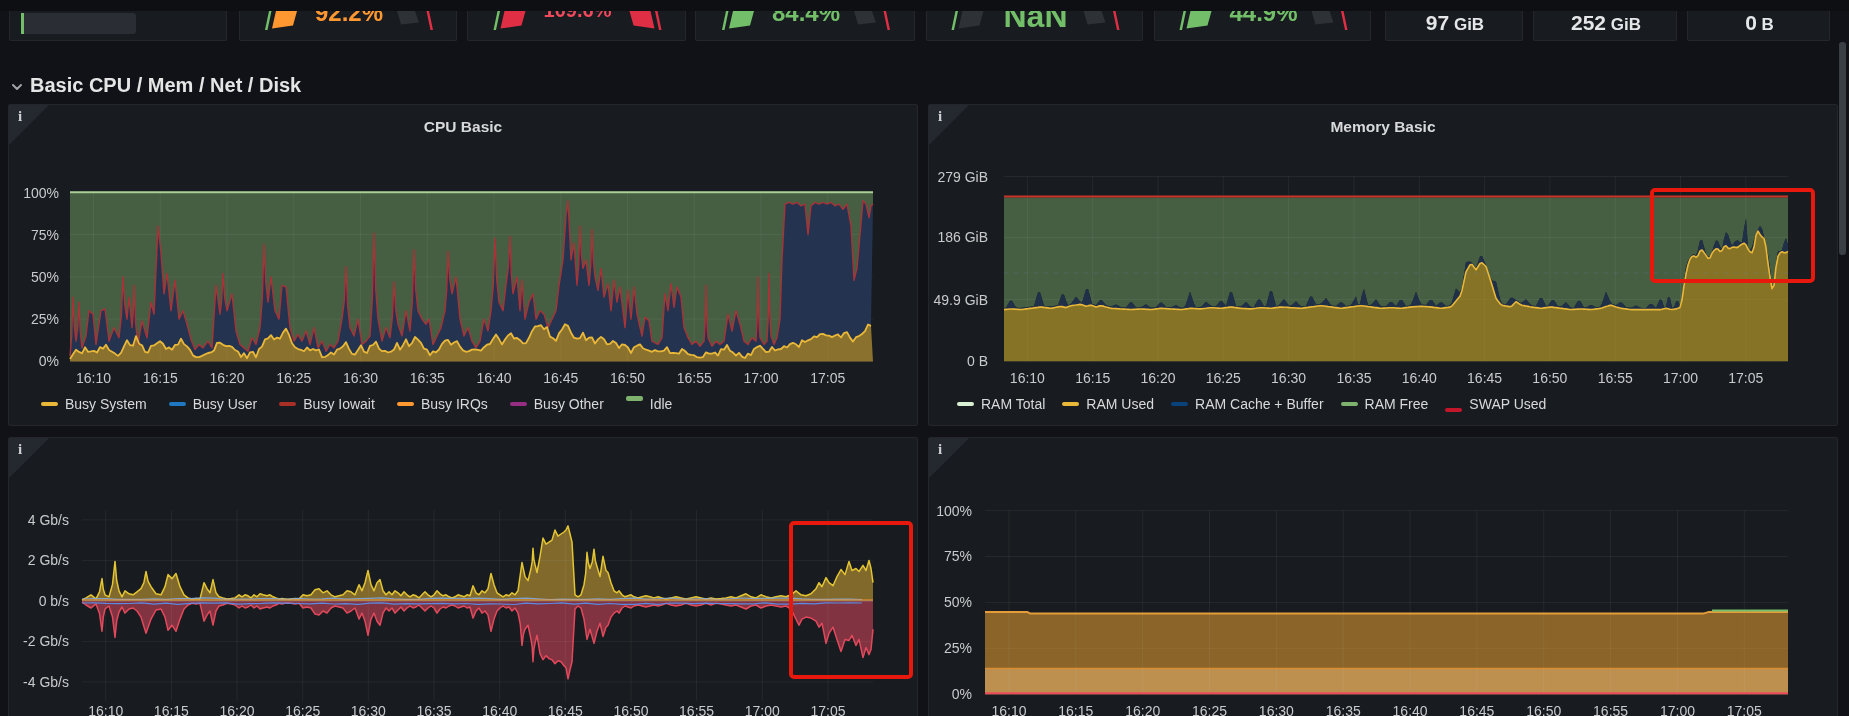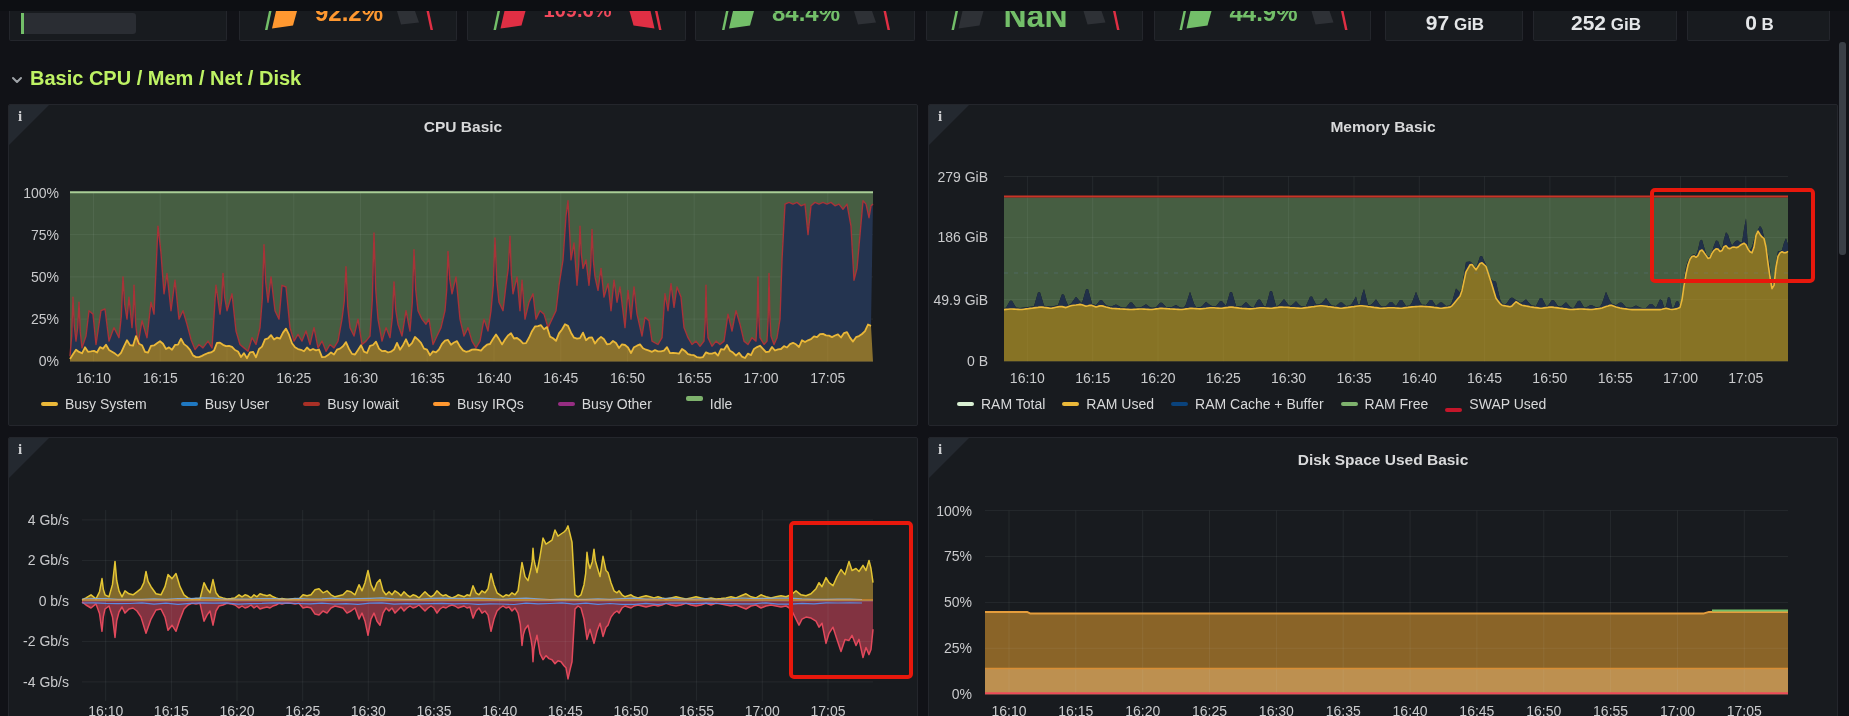--- a/index.html
+++ b/index.html
@@ -69,21 +69,21 @@
     <svg width="144" height="30" style="position:absolute;left:0;top:0">
       <text x="72.0" y="19" text-anchor="middle" font-family="Liberation Sans,sans-serif" font-weight="700" fill="#e4e6e8"><tspan font-size="21">252</tspan><tspan font-size="17"> GiB</tspan></text>
     </svg>
   </div>
 <div class="panel" style="left:1687px;top:11px;width:143px;height:30px;border-top:none;border-radius:0 0 2px 2px">
     <svg width="143" height="30" style="position:absolute;left:0;top:0">
       <text x="71.5" y="19" text-anchor="middle" font-family="Liberation Sans,sans-serif" font-weight="700" fill="#e4e6e8"><tspan font-size="21">0</tspan><tspan font-size="17"> B</tspan></text>
     </svg>
   </div>
 <div style="position:absolute;left:0;top:0;width:1849px;height:11px;background:#0d0f13"></div>
-<div style="position:absolute;left:9px;top:67px;width:600px;height:26px;color:#bef264">
+<div style="position:absolute;left:9px;top:74px;width:600px;height:26px;color:#e5e5e5">
 <svg width="14" height="14" style="position:absolute;left:1px;top:6px">
       <polyline points="3,5 7,9 11,5" fill="none" stroke="#9fa3a8" stroke-width="2" stroke-linecap="round" stroke-linejoin="round"></polyline>
     </svg>
 <span style="position:absolute;left:21px;top:0px;font-size:20px;font-weight:700">Basic CPU / Mem / Net / Disk</span>
   </div>
 <div class="panel" style="left:8px;top:104px;width:910px;height:322px">
     <svg width="910" height="322" style="position:absolute;left:0;top:0">
       <polygon points="61.0,87.3 864.0,87.3 864.0,99.1 864.0,99.1 862.0,100.8 860.0,112.7 857.0,99.1 854.0,95.8 851.0,129.6 848.0,163.4 845.0,175.2 842.0,121.1 838.0,99.1 834.0,104.2 830.0,99.1 826.0,100.8 822.0,97.4 818.0,99.1 814.0,97.4 810.0,99.1 806.0,97.4 802.0,100.8 799.0,129.6 796.0,99.1 792.0,100.8 788.0,97.4 784.0,99.1 780.0,97.4 776.0,99.1 773.0,154.9 771.0,214.1 768.0,232.7 765.0,239.5 762.0,231.0 760.8,209.1 760.0,168.5 759.2,212.4 758.0,236.1 755.0,239.5 751.0,232.7 749.8,211.4 749.0,171.9 748.2,213.6 747.0,236.1 743.0,232.7 739.0,239.5 735.0,236.1 731.0,219.2 727.0,205.7 723.0,226.0 719.0,209.1 715.0,236.1 711.0,239.5 707.0,236.1 703.0,241.2 699.0,232.7 697.8,214.4 697.0,180.3 696.2,216.6 695.0,236.1 691.0,241.2 687.0,236.1 683.0,239.5 679.0,232.7 675.0,222.6 672.0,192.1 668.0,182.0 665.0,202.3 662.0,178.6 659.0,205.7 656.0,188.8 653.0,232.7 649.0,239.5 643.0,236.1 640.0,215.8 636.0,212.4 633.0,231.0 628.0,209.1 625.0,182.0 622.0,214.1 619.0,185.4 616.0,222.6 611.0,182.0 608.0,197.2 605.0,175.2 602.0,205.7 599.0,178.6 595.0,192.1 592.0,163.4 589.0,185.4 586.0,171.9 584.3,155.3 583.0,124.5 581.7,160.8 580.0,180.3 577.0,154.9 574.0,163.4 572.3,148.6 571.0,121.1 569.7,159.6 568.0,180.3 565.0,138.0 562.0,154.9 559.0,95.8 557.0,111.0 554.0,154.9 550.0,180.3 547.0,205.7 543.0,214.1 539.0,222.6 535.0,209.1 531.0,205.7 527.0,214.1 524.0,188.8 520.0,197.2 516.0,214.1 513.0,175.2 511.0,205.7 508.0,171.9 504.0,188.8 502.3,168.6 501.0,131.3 499.3,163.1 497.0,180.3 494.0,205.7 490.0,197.2 487.7,174.7 486.0,133.0 484.3,180.2 482.0,205.7 479.0,226.0 475.0,214.1 471.0,236.1 467.0,242.9 463.0,236.1 459.0,222.6 455.0,231.0 451.0,214.1 447.0,171.9 443.0,188.8 440.7,174.0 439.0,146.5 437.7,185.0 436.0,205.7 432.0,222.6 428.0,231.0 424.0,239.5 420.0,214.1 417.0,219.2 413.0,214.1 409.0,205.7 406.7,184.4 405.0,144.8 403.3,197.6 401.0,226.0 397.0,205.7 393.0,231.0 389.0,219.2 386.7,204.4 385.0,176.9 383.3,213.2 381.0,232.7 377.0,222.6 373.0,236.1 369.0,214.1 366.7,183.9 365.0,127.9 363.3,194.9 361.0,231.0 357.0,236.1 353.0,239.5 349.0,214.1 345.0,231.0 341.0,222.6 338.7,201.3 337.0,161.7 335.3,195.8 333.0,214.1 329.0,236.1 325.0,242.9 321.0,239.5 317.0,246.3 313.0,236.1 309.0,242.9 305.0,222.6 301.0,239.5 297.0,226.0 293.0,236.1 289.0,229.3 285.0,236.1 281.0,222.6 277.0,182.0 273.0,180.3 270.0,214.1 266.0,205.7 262.0,171.9 259.0,197.2 256.7,177.1 255.0,139.7 253.3,193.6 251.0,222.6 247.0,239.5 243.0,232.7 239.0,246.3 235.0,242.9 231.0,239.5 227.0,226.0 223.0,188.8 218.0,205.7 215.7,192.6 214.0,168.5 212.7,194.8 211.0,209.1 207.0,180.3 203.0,242.9 199.0,236.1 194.0,242.9 190.0,239.5 186.0,244.6 182.0,234.4 178.0,219.2 174.0,205.7 170.0,214.1 166.0,175.2 162.0,205.7 158.0,168.5 155.0,188.8 152.0,148.2 149.0,121.1 145.0,209.1 142.0,197.2 138.0,232.7 133.0,215.8 129.0,239.5 126.7,218.8 125.0,180.3 124.2,207.8 123.0,222.6 120.0,192.1 118.0,214.1 115.7,199.3 114.0,171.9 112.3,211.4 110.0,232.7 105.0,222.6 100.0,236.1 96.0,204.0 92.0,205.7 87.0,239.5 84.0,209.1 80.0,205.7 77.0,231.0 73.0,242.9 71.3,226.9 70.0,197.2 68.7,222.5 67.0,236.1 65.3,220.7 64.0,192.1 62.7,230.6 61.0,251.3" fill="rgb(126,178,109)" fill-opacity="0.45" stroke="none"></polygon>
       <line x1="84.5" y1="87.3" x2="84.5" y2="256.4" stroke="rgba(210,220,230,0.07)" stroke-width="1"></line>
       <line x1="151.2" y1="87.3" x2="151.2" y2="256.4" stroke="rgba(210,220,230,0.07)" stroke-width="1"></line>
@@ -121,21 +121,21 @@
     <div class="xlab" style="left:218.0px;top:265px">16:20</div>
     <div class="xlab" style="left:284.8px;top:265px">16:25</div>
     <div class="xlab" style="left:351.5px;top:265px">16:30</div>
     <div class="xlab" style="left:418.2px;top:265px">16:35</div>
     <div class="xlab" style="left:485.0px;top:265px">16:40</div>
     <div class="xlab" style="left:551.8px;top:265px">16:45</div>
     <div class="xlab" style="left:618.5px;top:265px">16:50</div>
     <div class="xlab" style="left:685.2px;top:265px">16:55</div>
     <div class="xlab" style="left:752.0px;top:265px">17:00</div>
     <div class="xlab" style="left:818.8px;top:265px">17:05</div>
-    <div class="leg" style="left:32px;top:291px;gap:34px">
+    <div class="leg" style="left:32px;top:291px;gap:22px">
       <span style="display:inline-flex;align-items:center"><span class="lm" style="background:#EAB839"></span>Busy System</span>
       <span style="display:inline-flex;align-items:center"><span class="lm" style="background:#1F78C1"></span>Busy User</span>
       <span style="display:inline-flex;align-items:center"><span class="lm" style="background:#A93026"></span>Busy Iowait</span>
       <span style="display:inline-flex;align-items:center"><span class="lm" style="background:#FF9830"></span>Busy IRQs</span>
       <span style="display:inline-flex;align-items:center"><span class="lm" style="background:#962D82"></span>Busy Other</span>
       <span style="display:inline-flex;align-items:flex-start"><span class="lm" style="background:#7EB26D"></span>Idle</span>
     </div>
   </div>
 <div class="panel" style="left:928px;top:104px;width:910px;height:322px">
     <svg width="910" height="322" style="position:absolute;left:0;top:0">
@@ -259,21 +259,20 @@
       <line x1="56" y1="164.4" x2="859" y2="164.4" stroke="rgba(210,220,230,0.07)" stroke-width="1"></line>
       <line x1="56" y1="118.5" x2="859" y2="118.5" stroke="rgba(210,220,230,0.07)" stroke-width="1"></line>
       <line x1="56" y1="72.6" x2="859" y2="72.6" stroke="rgba(210,220,230,0.07)" stroke-width="1"></line>
       <polyline points="56.0,230.5 859.0,230.5" fill="none" stroke="#D98E35" stroke-width="1.5" stroke-linejoin="round"></polyline>
       <polyline points="56.0,173.9 98.0,173.9 101.0,175.4 775.0,175.4 780.0,173.9 859.0,173.9" fill="none" stroke="#E59D3C" stroke-width="2" stroke-linejoin="round"></polyline>
       <polyline points="783.0,172.5 859.0,172.5" fill="none" stroke="#73BF69" stroke-width="2" stroke-linejoin="round"></polyline>
       <polyline points="56.0,255.2 859.0,255.2" fill="none" stroke="#ED4B59" stroke-width="2" stroke-linejoin="round"></polyline>
     </svg>
     <div class="corner"></div>
     <div class="iicon">i</div>
-    <div class="ptitle" style="top:13px">Disk Space Used Basic</div>
     <div class="ylab" style="right:865px;top:65px;width:44px">100%</div>
     <div class="ylab" style="right:865px;top:110px;width:44px">75%</div>
     <div class="ylab" style="right:865px;top:156px;width:44px">50%</div>
     <div class="ylab" style="right:865px;top:202px;width:44px">25%</div>
     <div class="ylab" style="right:865px;top:248px;width:44px">0%</div>
     <div class="xlab" style="left:80.0px;top:265px">16:10</div>
     <div class="xlab" style="left:146.8px;top:265px">16:15</div>
     <div class="xlab" style="left:213.7px;top:265px">16:20</div>
     <div class="xlab" style="left:280.5px;top:265px">16:25</div>
     <div class="xlab" style="left:347.4px;top:265px">16:30</div>

